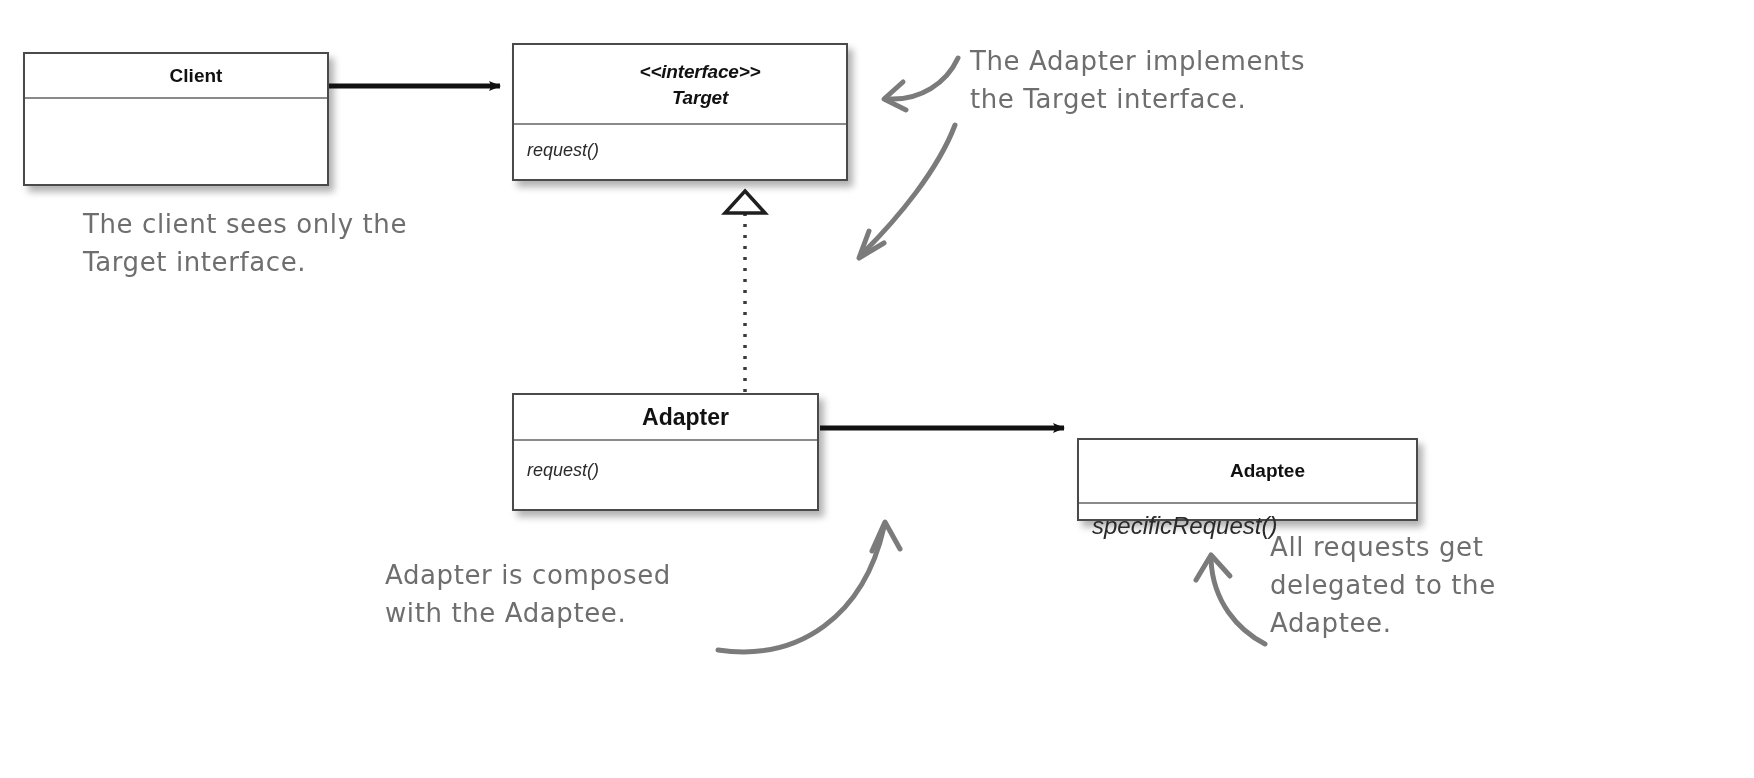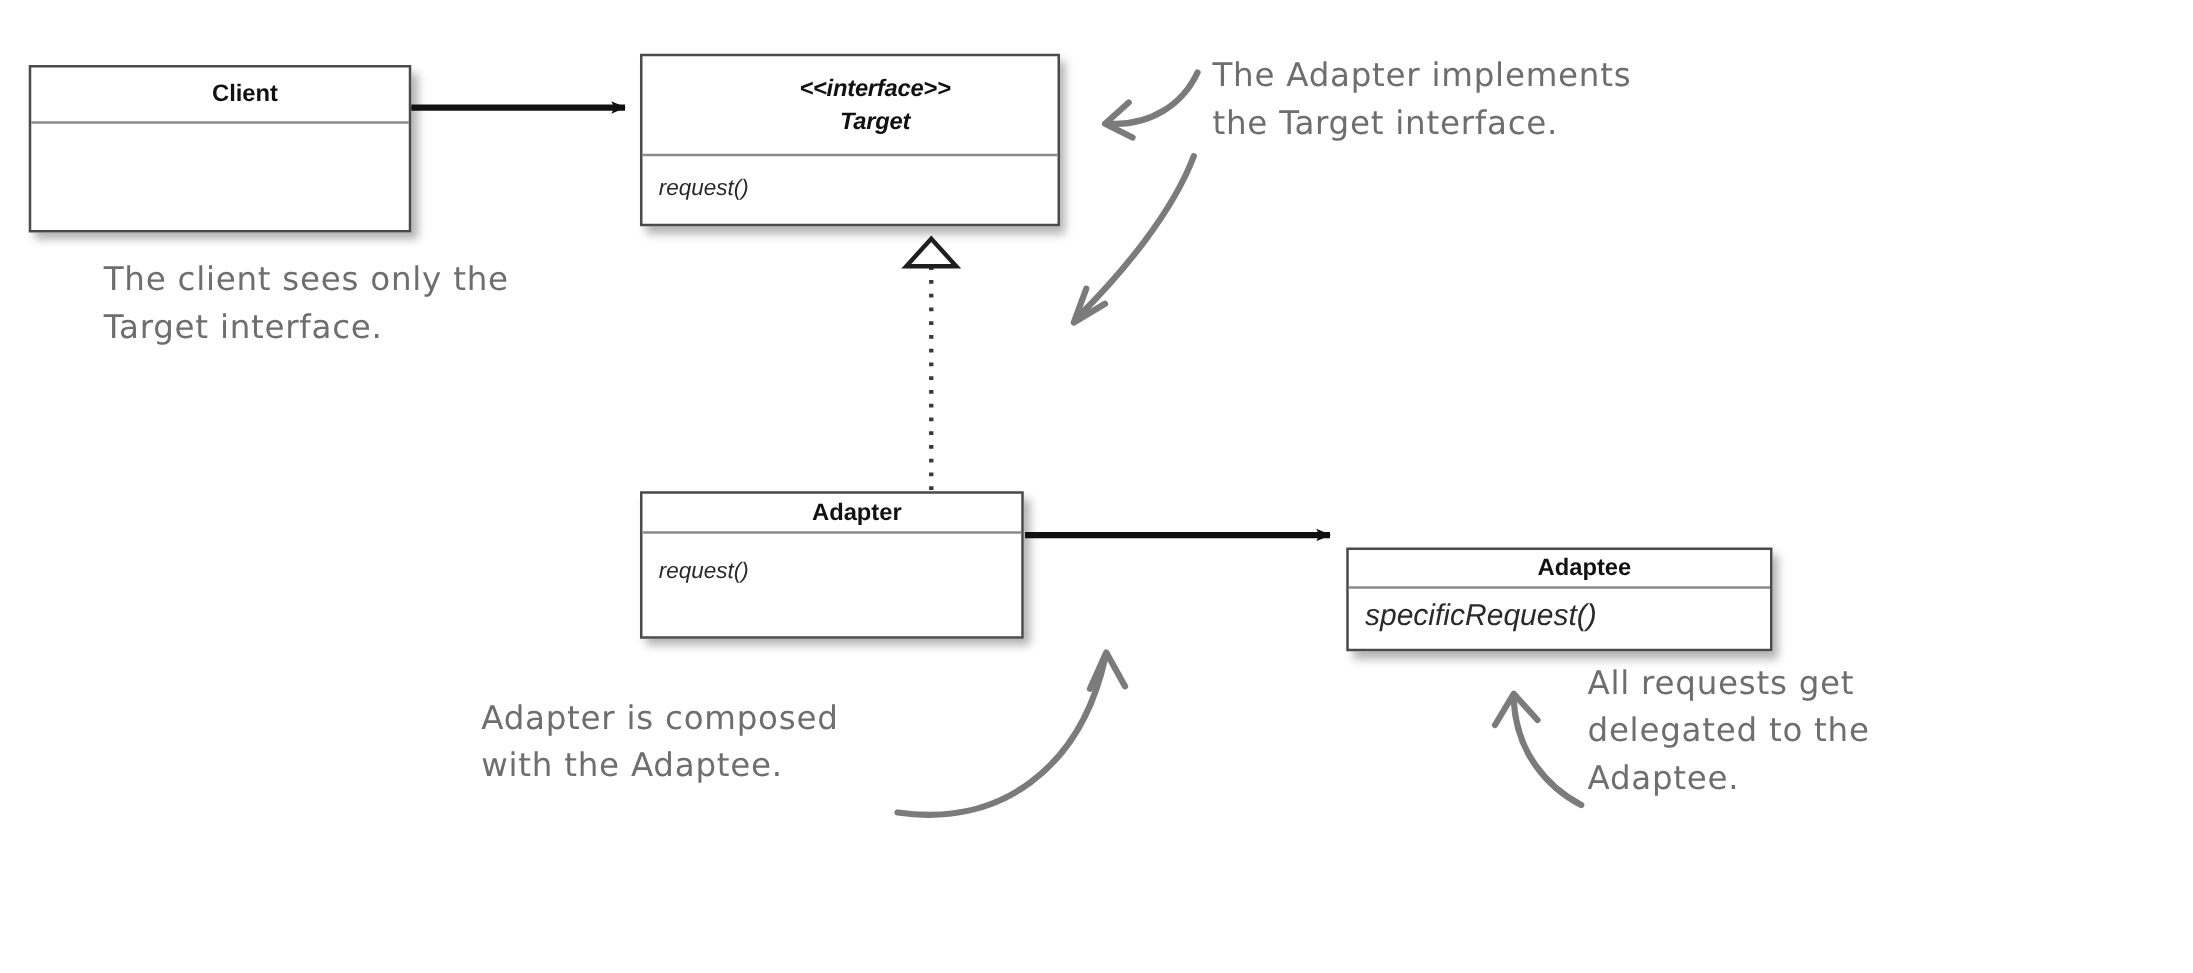--- a/index.html
+++ b/index.html
@@ -58,25 +58,25 @@
   
   #box-client { left: 23px;  top: 52px;  width: 306px; height: 134px; }
   #box-client .uml-header { height: 45px; font-size: 19px; line-height: 45px; }
   #box-client .uml-body   { height: 85px; }
 
   #box-target { left: 512px; top: 43px;  width: 336px; height: 138px; }
   #box-target .uml-header { height: 80px; font-size: 19px; line-height: 26px; padding-top: 2px;}
   #box-target .uml-body   { height: 54px; font-size: 18px; line-height: 50px; font-weight: normal;}
 
   #box-adapter { left: 512px; top: 393px; width: 307px; height: 118px; }
-  #box-adapter .uml-header { height: 32px; font-size: 19px; line-height: 43px; }
+  #box-adapter .uml-header { height: 46px; font-size: 23px; line-height: 43px; }
   #box-adapter .uml-body   { height: 71px; font-size: 18px; line-height: 58px; }
 
   #box-adaptee { left: 1077px; top: 438px; width: 341px; height: 83px; }
-  #box-adaptee .uml-header { height: 31px; font-size: 19px; line-height: 48px; }
+  #box-adaptee .uml-header { height: 64px; font-size: 19px; line-height: 48px; }
   #box-adaptee .uml-body   { height: 31px; font-size: 24px; line-height: 43px; }
 
   
   .svg-layer {
     position: absolute;
     left: 0; top: 0;
     width: 1754px;
     height: 778px;
     overflow: visible;
     z-index: 6;

